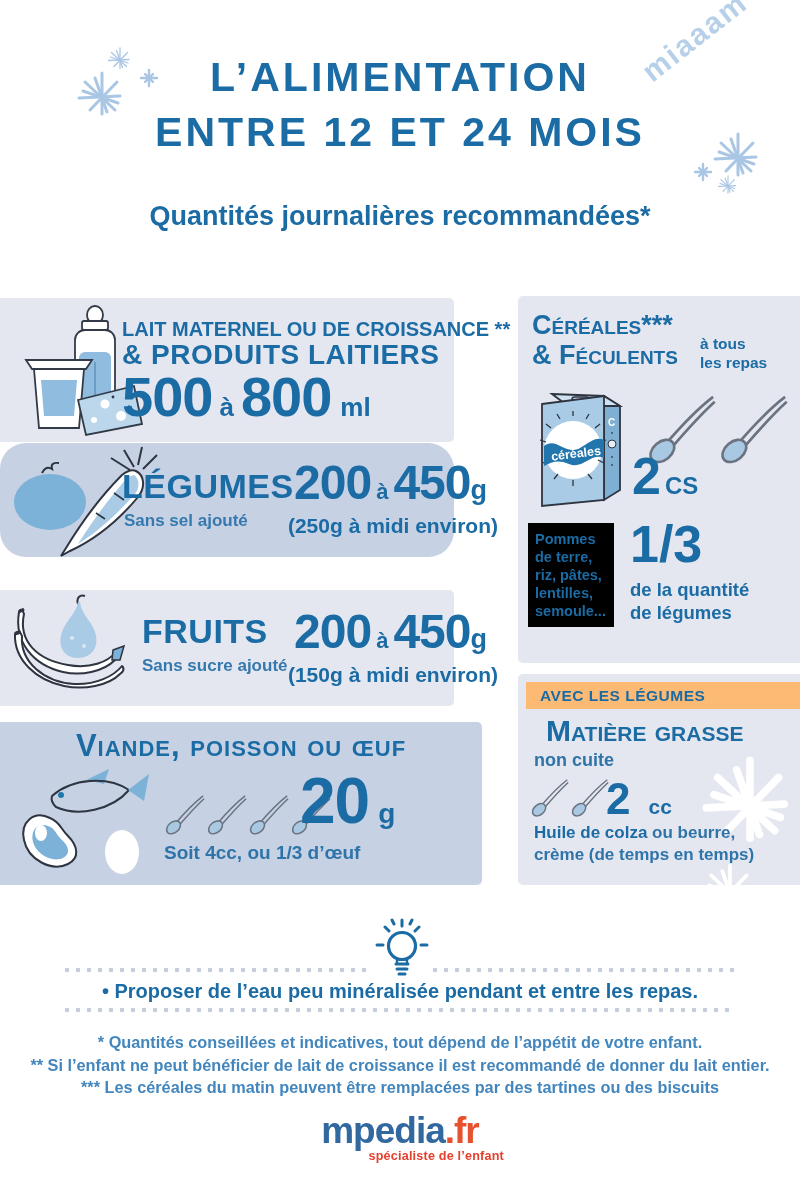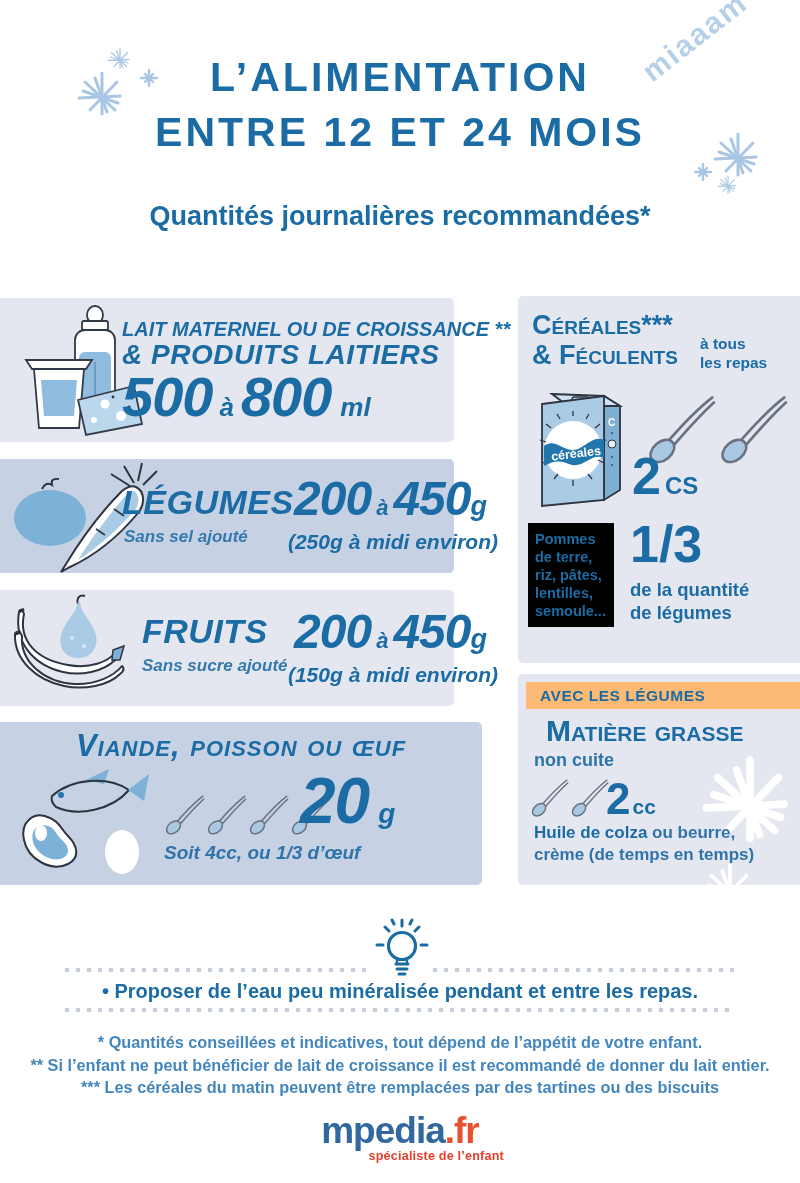--- a/index.html
+++ b/index.html
@@ -11,27 +11,27 @@
   
   .title{position:absolute;top:50px;left:0;width:100%;margin:0;text-align:center;
          font-size:41px;line-height:55px;font-weight:800;letter-spacing:3px;color:#1b6ba4;}
   .title span{display:block;}
   .subtitle{position:absolute;top:201px;left:0;width:100%;text-align:center;
             font-size:27px;font-weight:700;color:#1b6ba4;}
   .miaaam{position:absolute;left:646px;top:58px;font-size:30px;font-weight:700;
           color:#b7d0ea;letter-spacing:2px;transform:rotate(-38deg);transform-origin:left center;}
 
   
-  .box{position:absolute;left:0;width:454px;border-radius:0 5px 5px 0;font-style:italic;}
+  .box{position:absolute;left:0;width:454px;border-radius:0 5px 5px 0;}
   .panel{position:absolute;left:518px;width:282px;border-radius:5px 0 0 5px;}
   .bg-light{background:#e4e7f0;}
   .bg-dark{background:#c7d1e4;}
 
   .box-dairy{top:298px;height:144px;}
-  .box-veg{top:459px;height:114px;}
+  .box-veg{top:443px;height:114px;border-radius:26px;}
   .box-fruits{top:590px;height:116px;}
   .box-protein{top:722px;height:163px;padding-left:28px;}
   .panel-cereals{top:296px;height:367px;}
   .panel-fat{top:674px;height:211px;overflow:hidden;}
 
   .dairy-h1{position:absolute;left:122px;top:20px;font-size:20px;font-weight:800;white-space:nowrap;}
   .dairy-h2{position:absolute;left:122px;top:41px;font-size:28px;font-weight:800;letter-spacing:.5px;}
   .qty-row{display:flex;align-items:baseline;font-weight:800;color:#1b6ba4;}
   .dairy-qty{position:absolute;left:122px;top:66px;}
   .q-big{font-size:56px;letter-spacing:-1px;}
@@ -65,21 +65,21 @@
               padding:7px;font-size:14.5px;font-weight:700;line-height:18px;color:#1b6ba4;}
   .fraction{position:absolute;left:112px;top:218px;font-size:52px;font-weight:800;}
   .fraction-note{position:absolute;left:112px;top:282px;font-size:18.5px;font-weight:700;line-height:23px;}
 
   .fat-banner{position:absolute;left:8px;top:8px;right:0;height:27px;background:#fdba74;
               font-size:15.5px;font-weight:800;line-height:27px;padding-left:14px;letter-spacing:.5px;}
   .fat-title{position:absolute;left:28px;top:40px;font-size:30px;font-weight:800;}
   .fat-sub{position:absolute;left:16px;top:76px;font-size:18px;font-weight:600;color:#2f74a9;}
   .fat-qty{position:absolute;left:88px;top:100px;}
   .fat-qty .q-big{font-size:44px;}
-  .fat-qty .q-unit{font-size:21px;margin-left:3px;}
+  .fat-qty .q-unit{font-size:21px;margin-left:19px;}
   .fat-note{position:absolute;left:16px;top:148px;width:240px;font-size:17px;font-weight:600;
             line-height:22px;color:#2f74a9;}
   .fat-note b{font-weight:800;color:#1b6ba4;}
 
   
   .dots{position:absolute;height:6px;background-image:radial-gradient(circle at 3px 3px,#c7cedb 2.1px,rgba(0,0,0,0) 2.6px);
         background-size:11px 6px;background-repeat:repeat-x;}
   .tip-text{position:absolute;top:980px;left:0;width:100%;text-align:center;font-size:20px;
             font-weight:600;color:#1b6ba4;}
   .tip-text b{font-weight:800;}

